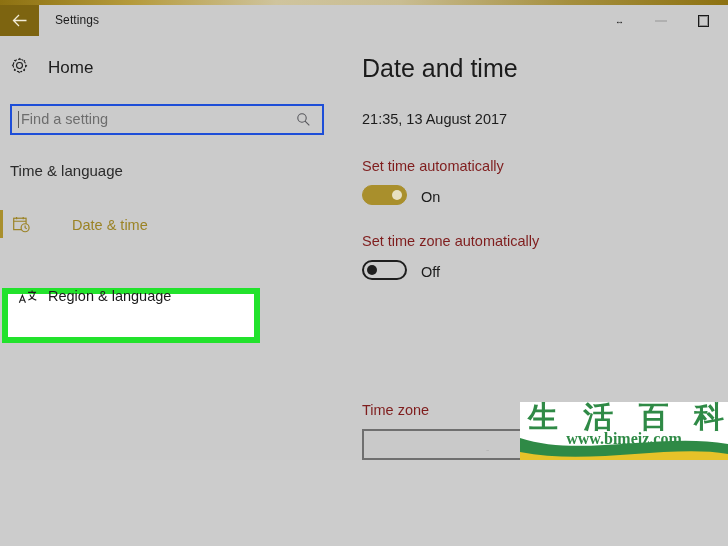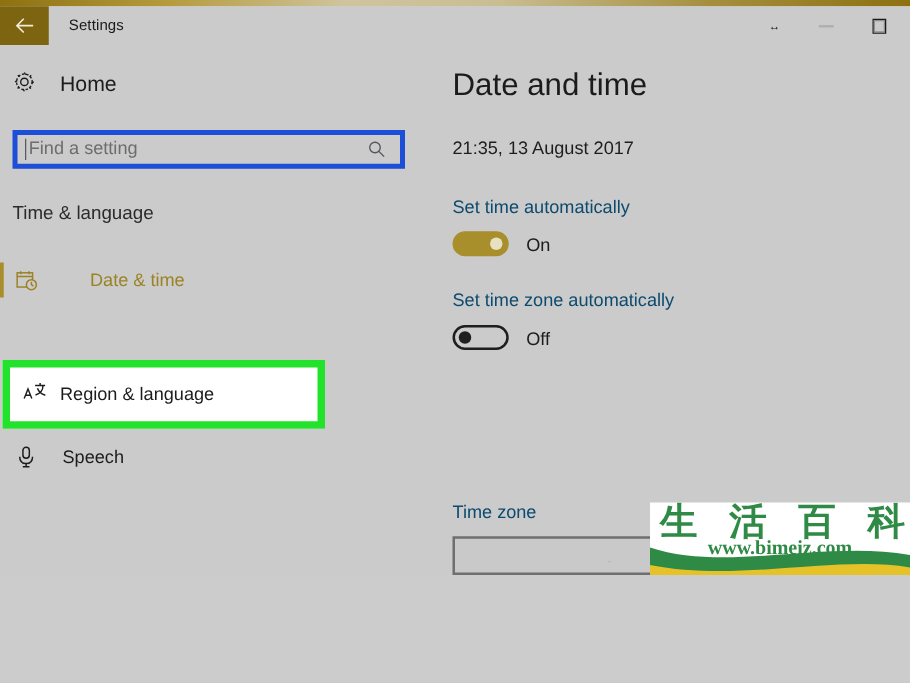--- a/index.html
+++ b/index.html
@@ -64,21 +64,21 @@
   .home-row {
     position: absolute; left: 10px; top: 16px;
     display: flex; align-items: center; gap: 19px;
     cursor: pointer;
   }
   .home-label { font-size: 17px; color: #1c1c1c; }
 
   .search-wrap {
     position: absolute; left: 10px; top: 64px;
     width: 314px; height: 31px;
-    border: 4px solid #1d4ed8;
+    border: 2px solid #1d4ed8;
     background: #cbcbcb;
     display: flex; align-items: center;
   }
   .caret {
     width: 1px; height: 17px; background: #5a5a5a;
     margin-left: 6px; margin-right: 2px;
   }
   .search-ph {
     font-size: 14.5px; color: #6d6d6d; flex: 1;
     line-height: 1;
@@ -116,42 +116,42 @@
   .hl-box {
     position: absolute; left: 2px; top: 86px;
     width: 258px; height: 55px;
     background: #ffffff;
     border: 6px solid #22e22c;
     z-index: 3;
   }
   .hl-item {
     position: absolute; left: 2px; top: 86px;
     width: 258px; height: 55px;
-    display: flex; align-items: center;
+    display: flex; 
     padding-left: 16px;
     z-index: 4; cursor: pointer;
   }
   .hl-item .lbl { font-size: 14.5px; color: #1c1c1c; margin-left: 10px; }
 
   
   .main {
     position: absolute; left: 362px; top: 40px;
     width: 366px; height: 506px;
   }
   .page-title {
     position: absolute; left: 0; top: 14px;
     font-size: 25px; color: #1b1b1b; font-weight: 400;
   }
   .clock {
     position: absolute; left: 0; top: 71px;
     font-size: 14.5px; color: #1d1d1d;
   }
 
   .field { position: absolute; left: 0; width: 366px; }
-  .field-label { font-size: 14.5px; color: #0c4a6e; display:block; }
+  .field-label { font-size: 14.5px; color: #7f1d1d; display:block; }
 
   .toggle-row { display: flex; align-items: flex-end; margin-top: 11px; }
   .toggle {
     width: 45px; height: 20px; border-radius: 10px;
     position: relative; cursor: pointer; flex: none;
   }
   .toggle.on { background: #a98f2c; border: 1px solid #a98f2c; }
   .toggle.on .knob {
     position: absolute; right: 4px; top: 50%; transform: translateY(-50%);
     width: 10px; height: 10px; border-radius: 50%;
@@ -310,32 +310,20 @@
               <path d="M1.4 15.6 L4.6 7.6 L7.8 15.6 M2.6 12.9 L6.6 12.9"></path>
               <path d="M10.6 4.6 L19.0 4.6 M14.8 2.6 L14.8 4.6"></path>
               <path d="M17.2 4.8 C17.2 8.9 14.6 11.4 10.9 12.6"></path>
               <path d="M12.6 7.0 C13.6 10.2 16.0 11.9 19.2 12.8"></path>
             </g>
           </svg>
         </span>
         <span class="lbl">Region &amp; language</span>
       </div>
 
-      <div class="nav-item" style="margin-top:96px;">
-        <span class="ico">
-          <svg width="18" height="19" viewBox="0 0 18 20">
-            <g fill="none" stroke="#1c1c1c" stroke-width="1.25">
-              <rect x="6.2" y="1.9" width="5.4" height="9.2" rx="2.7"></rect>
-              <path d="M3.5 9.8 C3.5 14.0 6.0 15.6 8.9 15.6 C11.8 15.6 14.3 14.0 14.3 9.8"></path>
-              <path d="M8.9 15.8 L8.9 18.2 M6.1 18.3 L11.7 18.3"></path>
-            </g>
-          </svg>
-        </span>
-        <span class="lbl">Speech</span>
-      </div>
 
     </div>
   </div>
 
   <div class="main">
 
     <div class="page-title">Date and time</div>
     <div class="clock">21:35, 13 August 2017</div>
 
     <div class="field" style="top:118px;">

